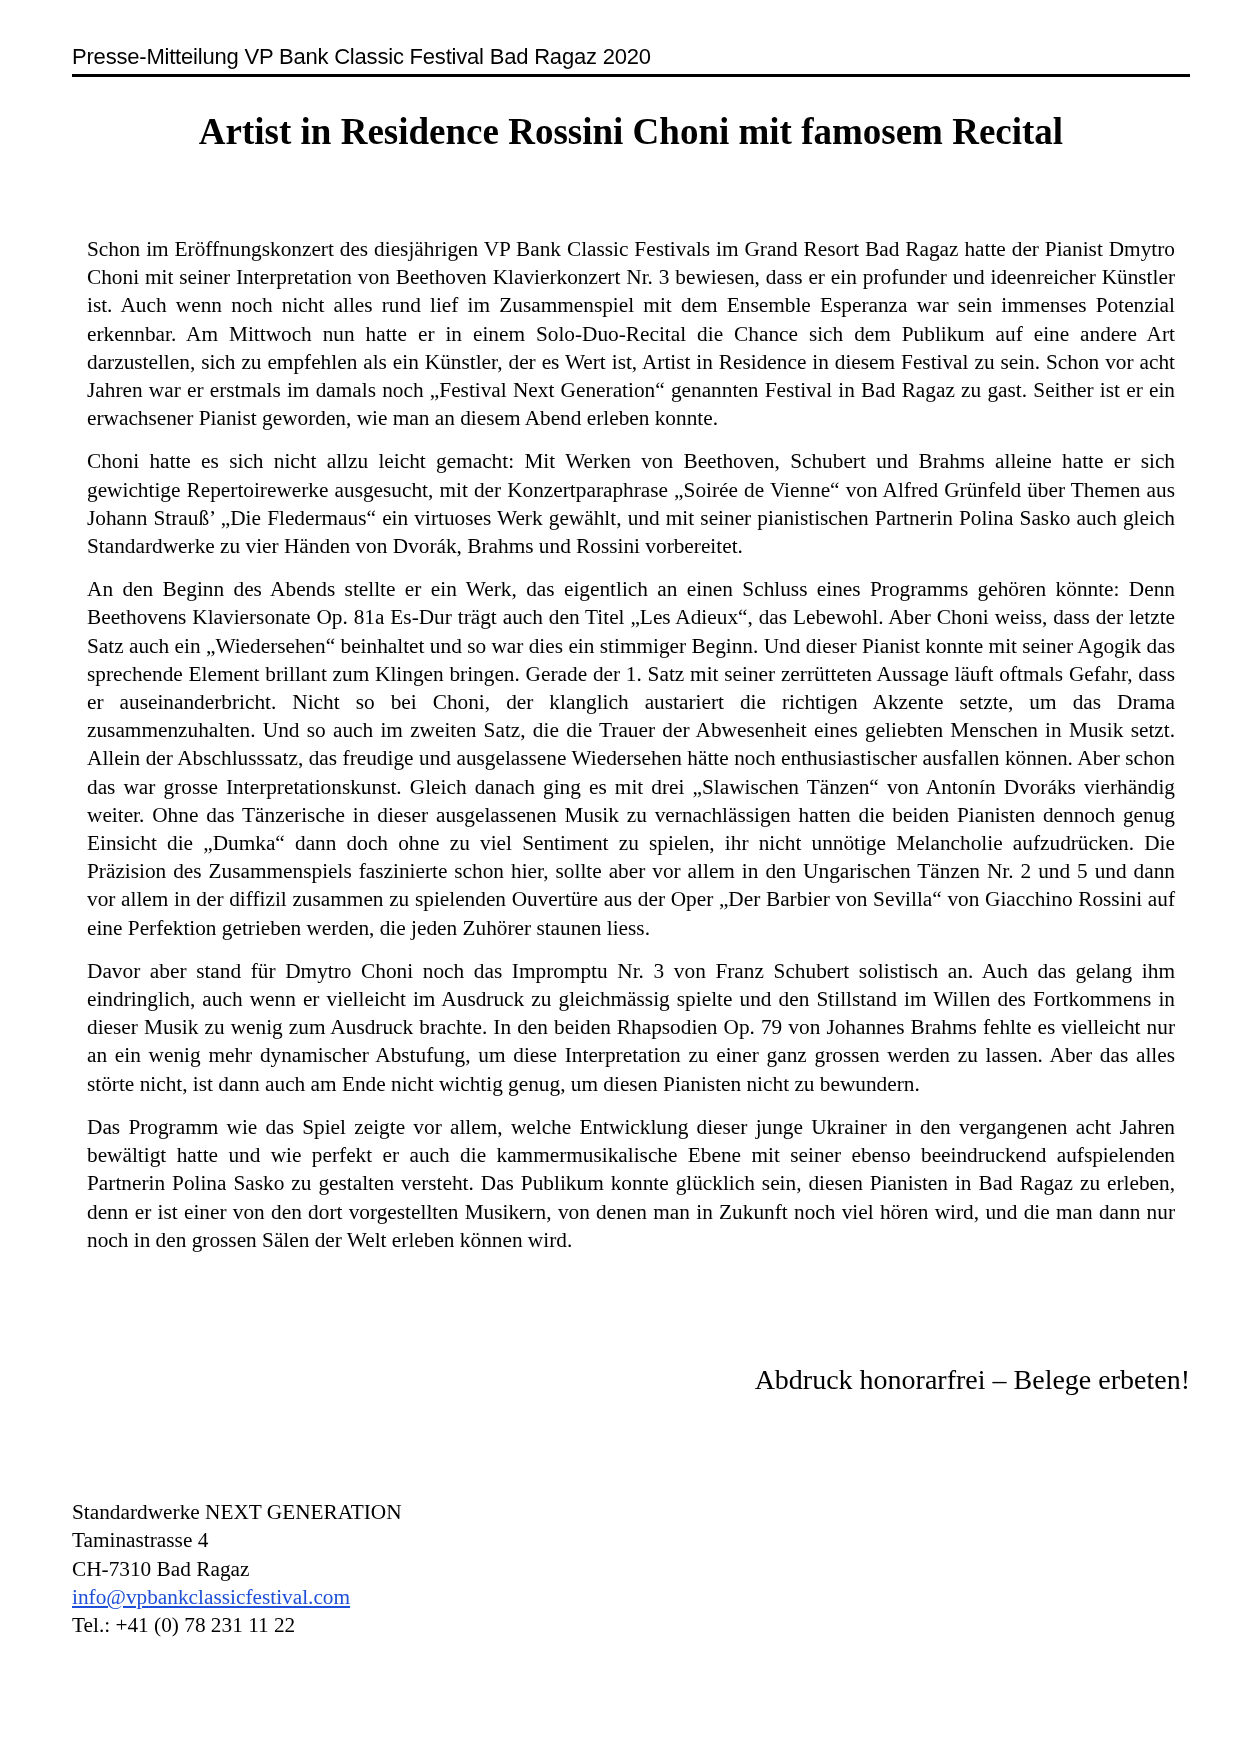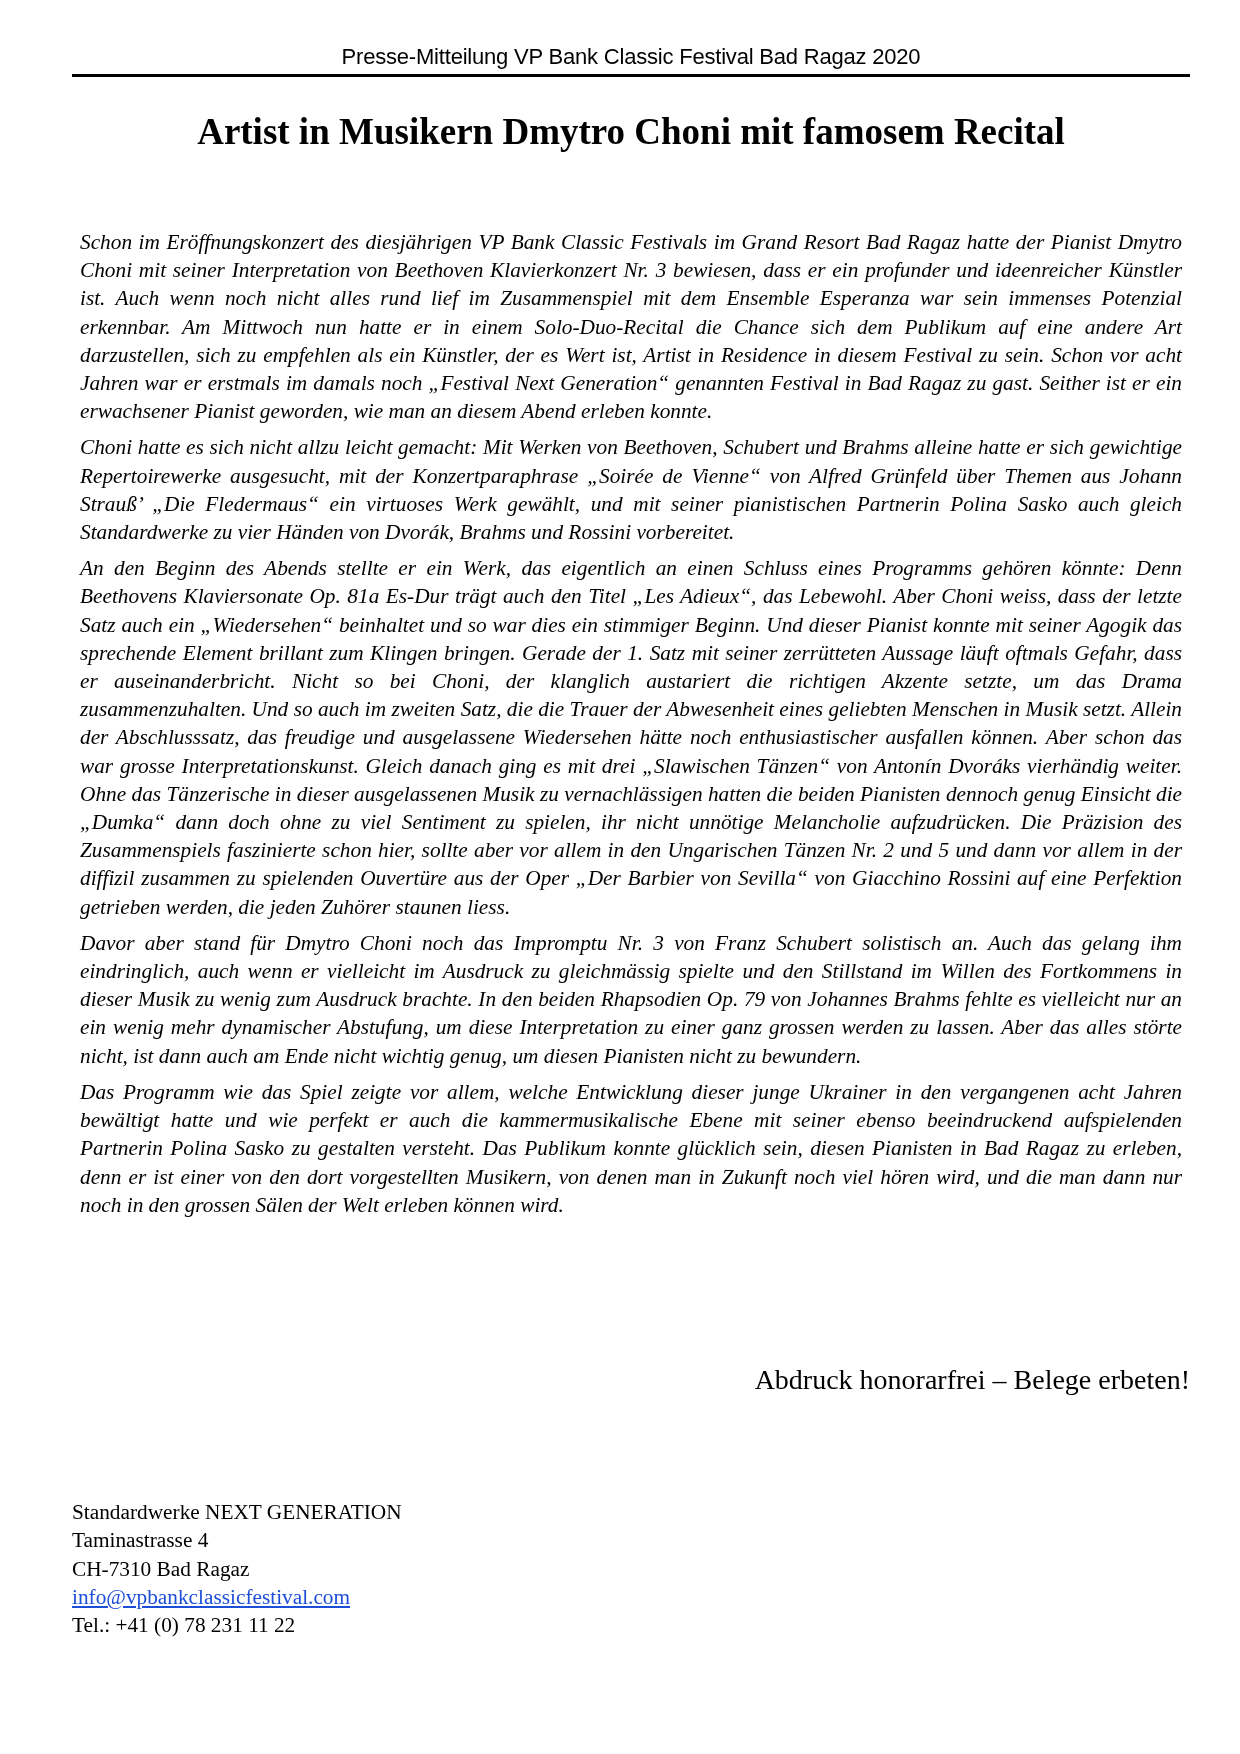--- a/index.html
+++ b/index.html
@@ -1,56 +1,56 @@
 <!DOCTYPE html>
 <html><head>
 <meta charset="utf-8">
 <style>
   html, body { margin: 0; padding: 0; background: #ffffff; }
   body { width: 1240px; height: 1754px; position: relative; overflow: hidden; color: #000; }
   .page { position: absolute; left: 0; top: 0; width: 1240px; height: 1754px; }
   .running-head {
     position: absolute; left: 72px; width: 1118px; top: 44px;
-    text-align: center; font-family: "Liberation Sans", sans-serif;
+    text-align: left; font-family: "Liberation Sans", sans-serif;
     font-size: 22px; line-height: 26px; letter-spacing: -0.2px;
   }
   .head-rule { position: absolute; left: 72px; width: 1118px; top: 74px; height: 3px; background: #000; }
   .title {
     position: absolute; left: 72px; width: 1118px; top: 110px; text-align: center;
     font-family: "Liberation Serif", serif; font-weight: bold; font-size: 37px; line-height: 44px;
   }
   .subtitle {
     position: absolute; left: 72px; width: 1118px; top: 158px; text-align: center;
     font-family: "Liberation Serif", serif; font-size: 24.5px; line-height: 30px;
   }
   .body-text {
     position: absolute; left: 72px; width: 1118px; top: 220px;
     font-family: "Liberation Serif", serif; font-size: 21.3px; line-height: 28.2px;
     text-align: justify; hyphens: none;
   }
-  .body-text p { margin: 8px; font-style: italic; }
+  .body-text p { margin: 15px; }
   .footer-note {
     position: absolute; right: 50px; top: 1366px;
     font-family: "Liberation Serif", serif; font-size: 28px; line-height: 28px;
   }
   .contact {
     position: absolute; left: 72px; top: 1498px;
     font-family: "Liberation Serif", serif; font-size: 21.3px; line-height: 28.3px;
   }
   .contact div { white-space: nowrap; }
   .contact a { color: #1d4ed8; text-decoration: underline; }
 </style>
 </head>
 <body>
 
 <div class="page">
   <div class="running-head">Presse-Mitteilung VP Bank Classic Festival Bad Ragaz 2020</div>
   <div class="head-rule"></div>
 
-  <h1 class="title" style="margin:0">Artist in Musikern Dmytro Choni mit famosem Recital</h1>
+  <h1 class="title" style="margin:0">Artist in Residence Rossini Choni mit famosem Recital</h1>
 
   <div class="body-text">
     <p>Schon im Eröffnungskonzert des diesjährigen VP Bank Classic Festivals im Grand Resort Bad Ragaz hatte der Pianist Dmytro Choni mit seiner Interpretation von Beethoven Klavierkonzert Nr. 3 bewiesen, dass er ein profunder und ideenreicher Künstler ist. Auch wenn noch nicht alles rund lief im Zusammenspiel mit dem Ensemble Esperanza war sein immenses Potenzial erkennbar. Am Mittwoch nun hatte er in einem Solo-Duo-Recital die Chance sich dem Publikum auf eine andere Art darzustellen, sich zu empfehlen als ein Künstler, der es Wert ist, Artist in Residence in diesem Festival zu sein. Schon vor acht Jahren war er erstmals im damals noch „Festival Next Generation“ genannten Festival in Bad Ragaz zu gast. Seither ist er ein erwachsener Pianist geworden, wie man an diesem Abend erleben konnte.</p>
     <p>Choni hatte es sich nicht allzu leicht gemacht: Mit Werken von Beethoven, Schubert und Brahms alleine hatte er sich gewichtige Repertoirewerke ausgesucht, mit der Konzertparaphrase „Soirée de Vienne“ von Alfred Grünfeld über Themen aus Johann Strauß’ „Die Fledermaus“ ein virtuoses Werk gewählt, und mit seiner pianistischen Partnerin Polina Sasko auch gleich Standardwerke zu vier Händen von Dvorák, Brahms und Rossini vorbereitet.</p>
     <p>An den Beginn des Abends stellte er ein Werk, das eigentlich an einen Schluss eines Programms gehören könnte: Denn Beethovens Klaviersonate Op. 81a Es-Dur trägt auch den Titel „Les Adieux“, das Lebewohl. Aber Choni weiss, dass der letzte Satz auch ein „Wiedersehen“ beinhaltet und so war dies ein stimmiger Beginn. Und dieser Pianist konnte mit seiner Agogik das sprechende Element brillant zum Klingen bringen. Gerade der 1. Satz mit seiner zerrütteten Aussage läuft oftmals Gefahr, dass er auseinanderbricht. Nicht so bei Choni, der klanglich austariert die richtigen Akzente setzte, um das Drama zusammenzuhalten. Und so auch im zweiten Satz, die die Trauer der Abwesenheit eines geliebten Menschen in Musik setzt. Allein der Abschlusssatz, das freudige und ausgelassene Wiedersehen hätte noch enthusiastischer ausfallen können. Aber schon das war grosse Interpretationskunst. Gleich danach ging es mit drei „Slawischen Tänzen“ von Antonín Dvoráks vierhändig weiter. Ohne das Tänzerische in dieser ausgelassenen Musik zu vernachlässigen hatten die beiden Pianisten dennoch genug Einsicht die „Dumka“ dann doch ohne zu viel Sentiment zu spielen, ihr nicht unnötige Melancholie aufzudrücken. Die Präzision des Zusammenspiels faszinierte schon hier, sollte aber vor allem in den Ungarischen Tänzen Nr. 2 und 5 und dann vor allem in der diffizil zusammen zu spielenden Ouvertüre aus der Oper „Der Barbier von Sevilla“ von Giacchino Rossini auf eine Perfektion getrieben werden, die jeden Zuhörer staunen liess.</p>
     <p>Davor aber stand für Dmytro Choni noch das Impromptu Nr. 3 von Franz Schubert solistisch an. Auch das gelang ihm eindringlich, auch wenn er vielleicht im Ausdruck zu gleichmässig spielte und den Stillstand im Willen des Fortkommens in dieser Musik zu wenig zum Ausdruck brachte. In den beiden Rhapsodien Op. 79 von Johannes Brahms fehlte es vielleicht nur an ein wenig mehr dynamischer Abstufung, um diese Interpretation zu einer ganz grossen werden zu lassen. Aber das alles störte nicht, ist dann auch am Ende nicht wichtig genug, um diesen Pianisten nicht zu bewundern.</p>
     <p>Das Programm wie das Spiel zeigte vor allem, welche Entwicklung dieser junge Ukrainer in den vergangenen acht Jahren bewältigt hatte und wie perfekt er auch die kammermusikalische Ebene mit seiner ebenso beeindruckend aufspielenden Partnerin Polina Sasko zu gestalten versteht. Das Publikum konnte glücklich sein, diesen Pianisten in Bad Ragaz zu erleben, denn er ist einer von den dort vorgestellten Musikern, von denen man in Zukunft noch viel hören wird, und die man dann nur noch in den grossen Sälen der Welt erleben können wird.</p>
   </div>
 
   <div class="footer-note">Abdruck honorarfrei – Belege erbeten!</div>

